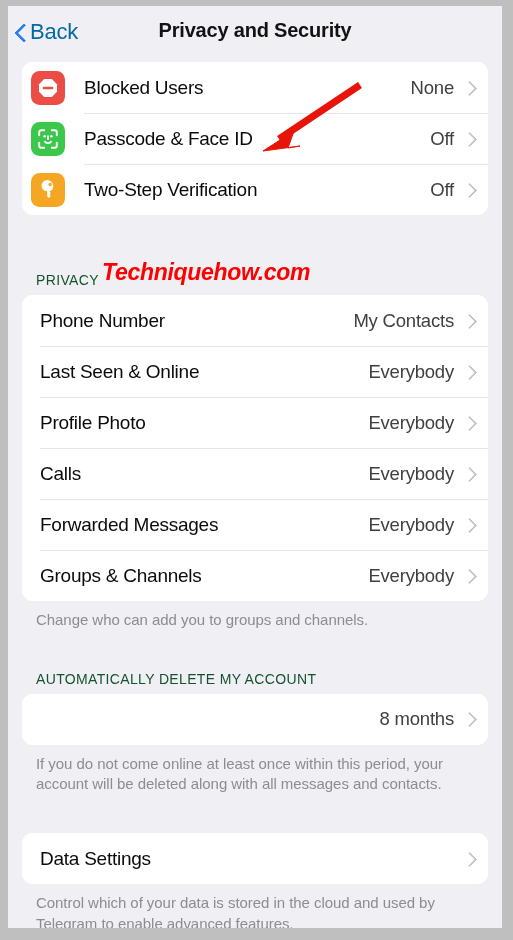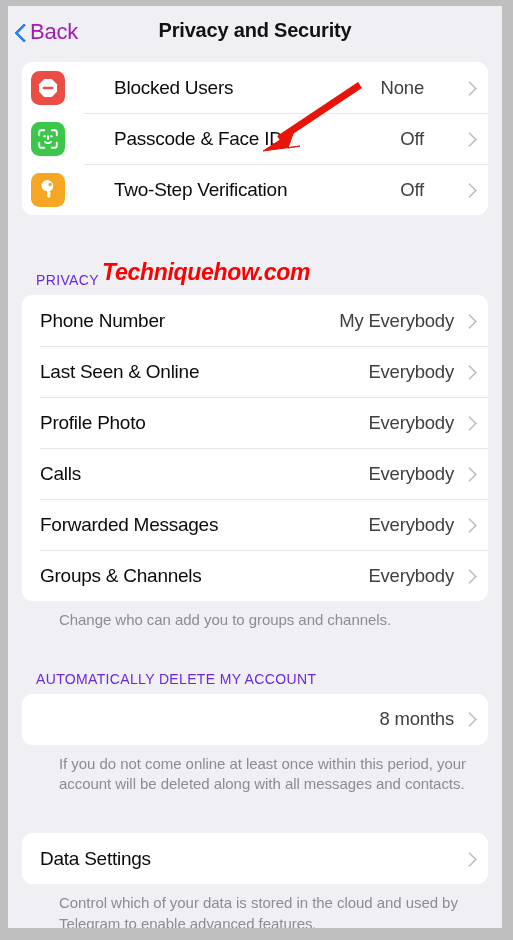--- a/index.html
+++ b/index.html
@@ -63,21 +63,21 @@
     width: 11px;
     height: 11px;
     border-left: 3.4px solid #2a7ff0;
     border-bottom: 3.4px solid #2a7ff0;
     transform: rotate(45deg);
     border-radius: 1px;
   }
   .nav-back-label {
     font-size: 22px;
     letter-spacing: -0.2px;
-    color: #a21caf;
+    color: #0369a1;
   }
   .nav-title {
     position: absolute;
     left: 0; right: 0;
     top: 13px;
     text-align: center;
     font-size: 20px;
     font-weight: bold;
     color: #121212;
     letter-spacing: -0.2px;
@@ -101,21 +101,21 @@
   }
   .row + .row::after {
     content: "";
     position: absolute;
     left: 18px;
     right: 0;
     top: 0;
     height: 1px;
     background: #e6e6e8;
   }
-  .row.has-icon { padding-left: 9px; gap: 30px; }
+  .row.has-icon { padding-left: 9px; }
   .row.has-icon + .row.has-icon::after { left: 62px; }
 
   .row-label {
     font-size: 19px;
     color: #0b0b0b;
     letter-spacing: -0.25px;
     white-space: nowrap;
   }
   .row-spacer { flex: 1 1 auto; }
   .row-value {
@@ -156,31 +156,30 @@
     justify-content: center;
   }
   .app-icon svg { display: block; }
   .icon-blocked { background: #eb4d44; }
   .icon-faceid  { background: #3bc74a; }
   .icon-key     { background: #f5a623; }
 
   
   .section-header {
     font-size: 14px;
-    color: #6d28d9;
+    color: #14532d;
     letter-spacing: 0.35px;
     padding: 0 0 7px 28px;
   }
   .section-footer {
     font-size: 15px;
     line-height: 1.38;
     color: #8c8c91;
     letter-spacing: -0.05px;
     padding: 9px 26px 0 28px;
-    margin-left: 23px;
   }
   .gap-57 { height: 57px; }
   .gap-40 { height: 40px; }
   .gap-38 { height: 38px; }
 
   
   .watermark {
     position: absolute;
     left: 94px;
     top: 253px;
@@ -268,21 +267,21 @@
 
     <div class="gap-57"></div>
 
     <div class="section-header">PRIVACY</div>
 
     <div class="card">
 
       <div class="row">
         <span class="row-label">Phone Number</span>
         <span class="row-spacer"></span>
-        <span class="row-value">My Everybody</span>
+        <span class="row-value">My Contacts</span>
         <span class="disclosure"></span>
       </div>
 
       <div class="row">
         <span class="row-label">Last Seen &amp; Online</span>
         <span class="row-spacer"></span>
         <span class="row-value">Everybody</span>
         <span class="disclosure"></span>
       </div>
 

